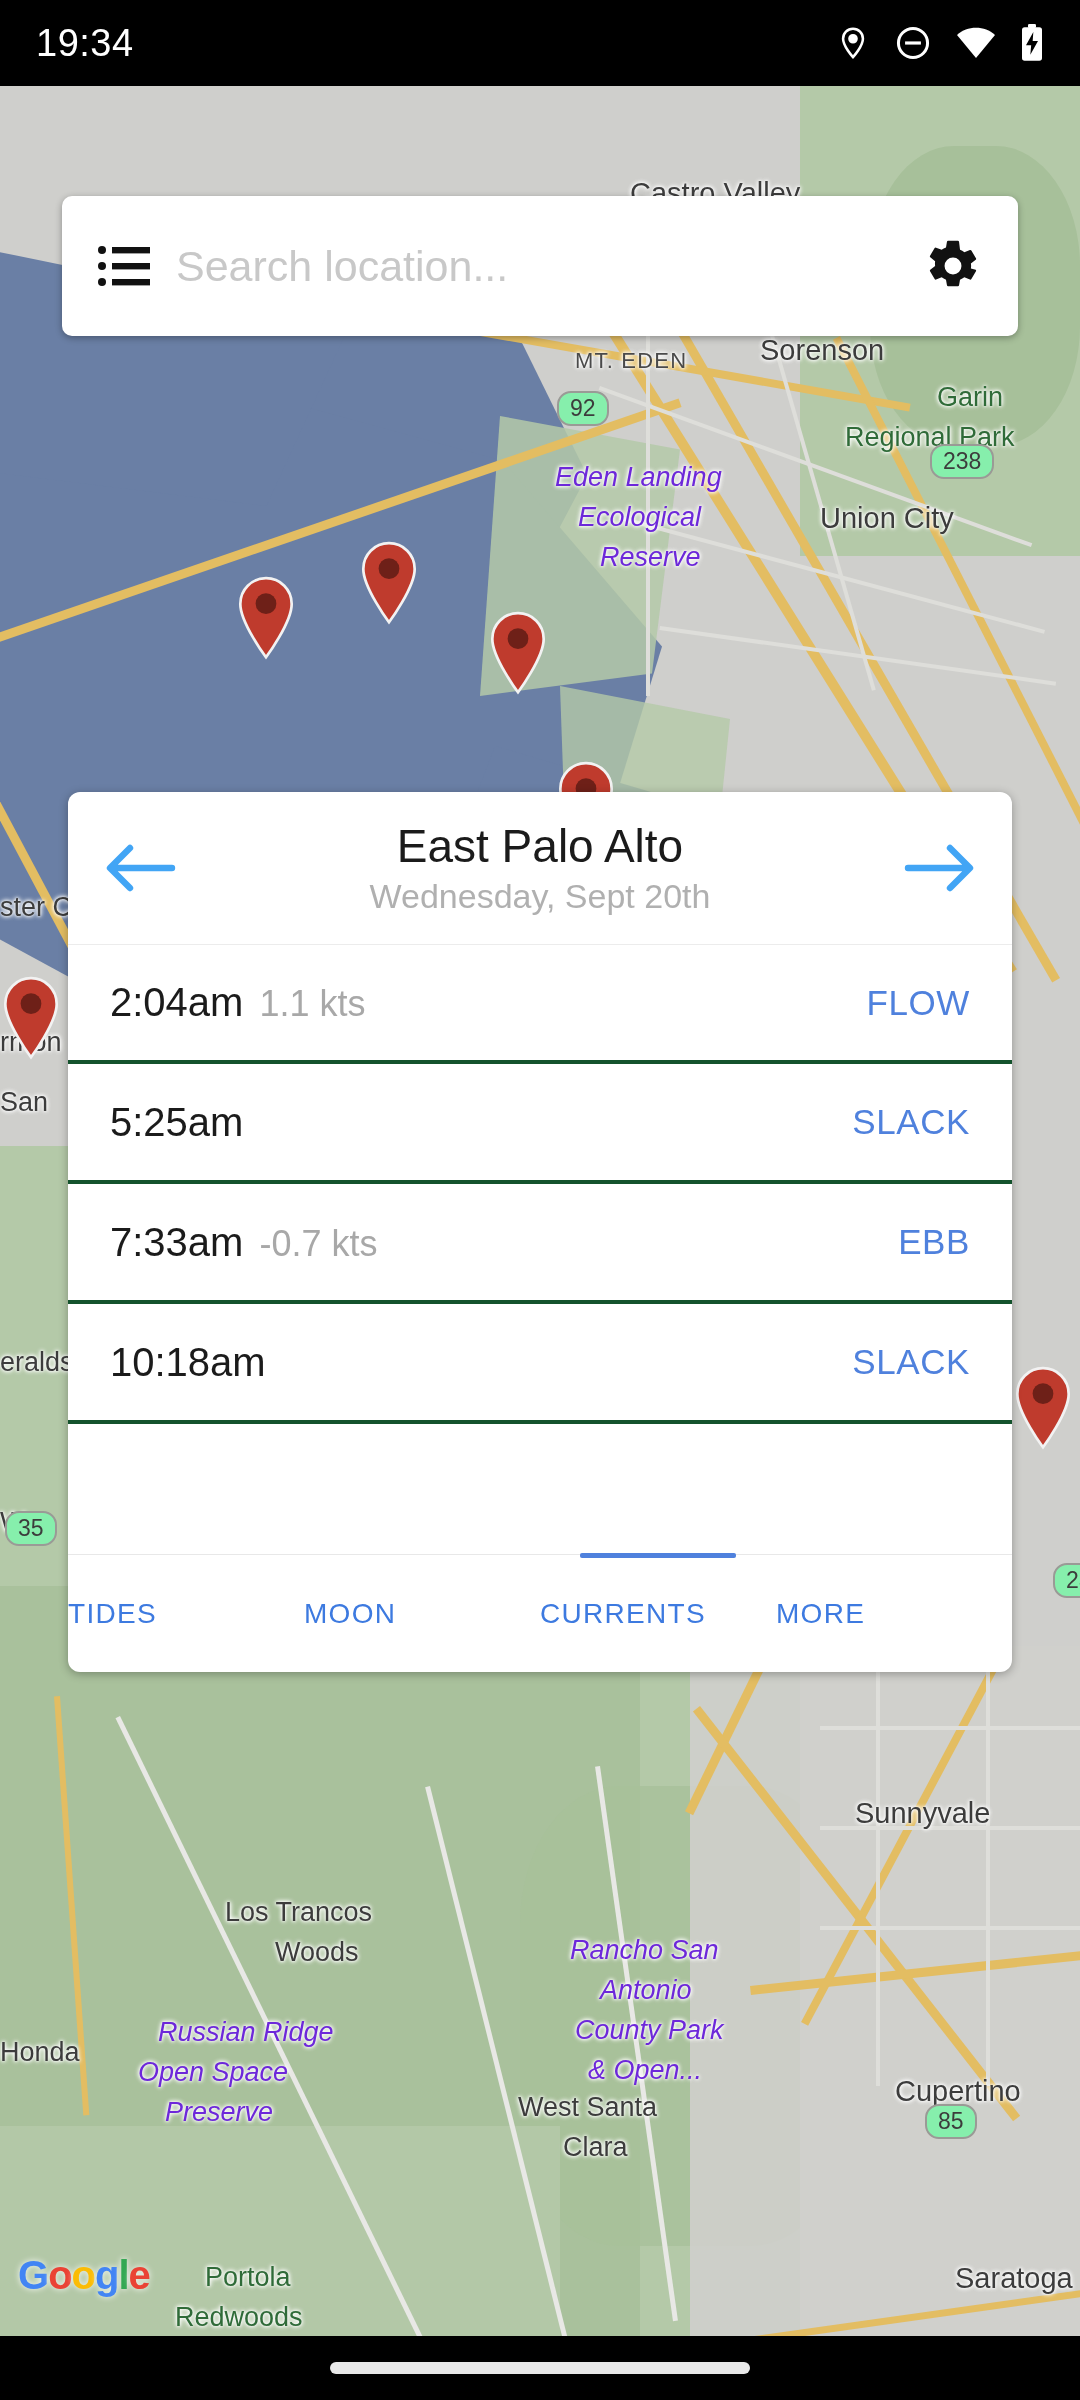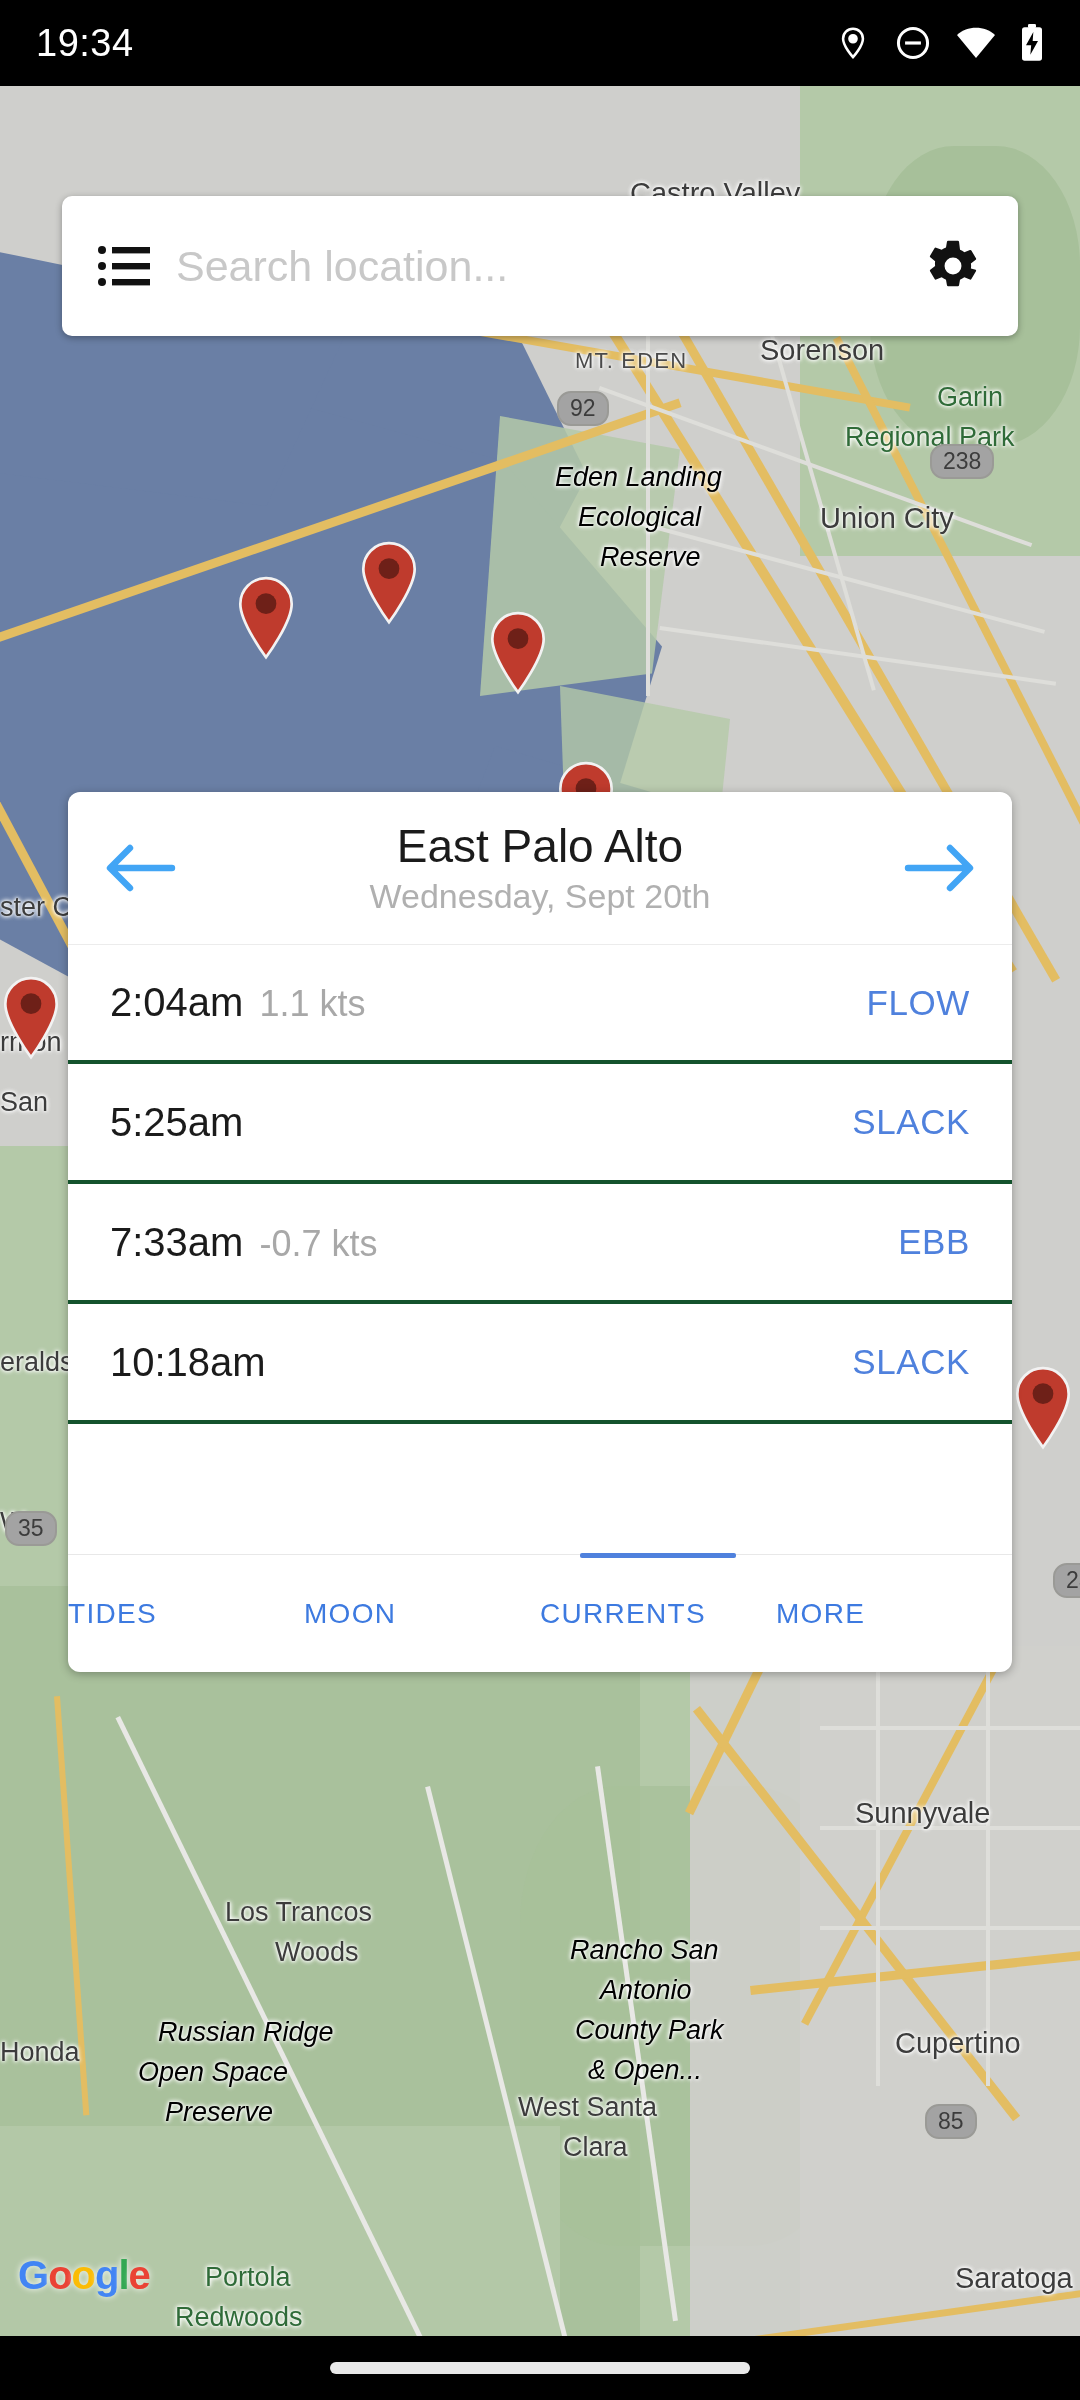--- a/index.html
+++ b/index.html
@@ -23,26 +23,26 @@
   .green { position:absolute; background:#b4c9a8; }
   .green-dark { position:absolute; background:#a7c09a; }
   .urban { position:absolute; background:#cfcfcc; }
 
   .road { position:absolute; background:#e3bd62; transform-origin:0 0; }
   .road-minor { position:absolute; background:#dededa; transform-origin:0 0; }
   .road-white { position:absolute; background:#e8e8e5; transform-origin:0 0; }
 
   .mlabel { position:absolute; color:#3c3c3c; font-size:27px; white-space:nowrap;
             text-shadow:0 0 5px #fff,0 0 5px #fff,0 0 3px #fff; line-height:1.22; }
-  .mlabel.park { color:#000000; font-style:italic; }
+  .mlabel.park { color:#6d28d9; font-style:italic; }
   .mlabel.parkplain { color:#2f6b38; }
   .mlabel.caps { font-size:22px; letter-spacing:1.2px; color:#4a4a4a; }
   .mlabel.city { font-size:29px; }
 
-  .shield { position:absolute; background:#a3a3a3; border:2px solid #9a9a96; border-radius:14px;
+  .shield { position:absolute; background:#86efac; border:2px solid #9a9a96; border-radius:14px;
             color:#3c3c3c; font-size:23px; padding:2px 11px; }
 
   .pin { position:absolute; width:62px; height:84px; }
   .pin svg { display:block; width:62px; height:84px; }
 
   #google-logo { position:absolute; left:18px; bottom:38px; font-size:40px; font-weight:700;
                  letter-spacing:-1px; text-shadow:0 0 6px rgba(255,255,255,.95); }
   #google-logo span:nth-child(1){color:#4285F4;}
   #google-logo span:nth-child(2){color:#EA4335;}
   #google-logo span:nth-child(3){color:#FBBC05;}
@@ -175,21 +175,21 @@
         <div class="mlabel" style="left: 225px; top: 1810px;">Los Trancos</div>
         <div class="mlabel" style="left: 275px; top: 1850px;">Woods</div>
         <div class="mlabel park" style="left: 570px; top: 1848px;">Rancho San</div>
         <div class="mlabel park" style="left: 600px; top: 1888px;">Antonio</div>
         <div class="mlabel park" style="left: 575px; top: 1928px; text-align: center;">County Park</div>
         <div class="mlabel park" style="left: 588px; top: 1968px;">&amp; Open...</div>
         <div class="mlabel park" style="left: 130px; top: 1930px; padding-left: 28px;">Russian Ridge</div>
         <div class="mlabel park" style="left: 138px; top: 1970px; font-style: italic;">Open Space</div>
         <div class="mlabel park" style="left: 165px; top: 2010px;">Preserve</div>
         <div class="mlabel" style="left: 0px; top: 1950px;">Honda</div>
-        <div class="mlabel city" style="left: 895px; top: 1940px;">Cupertino</div>
+        <div class="mlabel city" style="left: 895px; top: 1988px;">Cupertino</div>
         <div class="mlabel" style="left: 518px; top: 2005px;">West Santa</div>
         <div class="mlabel" style="left: 563px; top: 2045px;">Clara</div>
         <div class="mlabel parkplain" style="left: 205px; top: 2175px;">Portola</div>
         <div class="mlabel parkplain" style="left: 175px; top: 2215px;">Redwoods</div>
         <div class="mlabel city" style="left: 955px; top: 2175px;">Saratoga</div>
       </div>
     <div id="map-shields">
         <div class="shield" style="left: 557px; top: 305px;">92</div>
         <div class="shield" style="left: 930px; top: 326px; margin-top: 32px;">238</div>
         <div class="shield" style="left: 5px; top: 1425px;">35</div>

